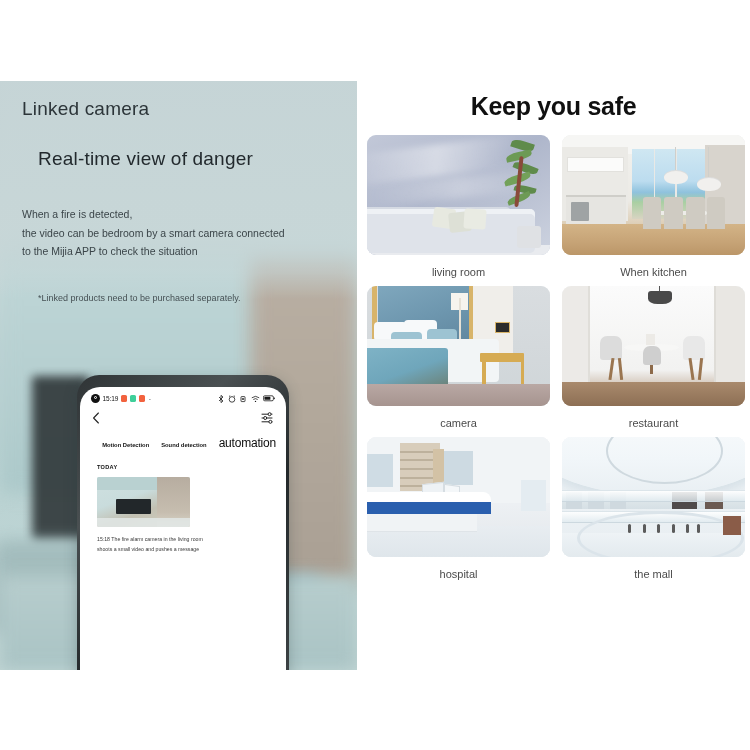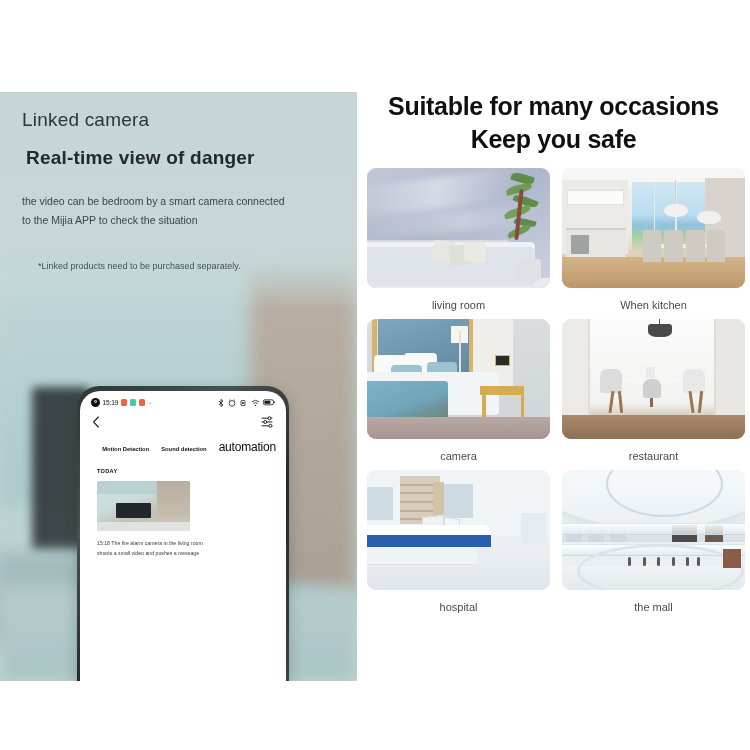--- a/index.html
+++ b/index.html
@@ -5,21 +5,21 @@
   html,body{margin:0;padding:0;}
   body{
     width:750px;height:750px;background:#ffffff;overflow:hidden;
     font-family:"Liberation Sans", sans-serif;
     -webkit-font-smoothing:antialiased;
   }
   .page{position:relative;width:750px;height:750px;}
 
   
   .left-panel{
-    position:absolute;left:0;top:92px;width:357px;height:589px;
+    position:absolute;left:0;top:81px;width:357px;height:589px;
     overflow:hidden;
   }
   
   .room-bg{
     position:absolute;inset:0;
     background:
       linear-gradient(180deg,#c6d5d6 0%,#cbd9d9 26%,#c4d6d6 36%,#bcd2d3 46%,#b9d2d2 60%,#bdd4d4 80%,#c3d7d6 100%);
   }
   .room-ceiling{
     position:absolute;left:0;top:0;width:100%;height:32%;
@@ -60,39 +60,39 @@
   }
   .left-content{
     position:absolute;left:0;top:0;width:100%;padding:0 22px;
     box-sizing:border-box;
   }
   .l-title1{
     margin:0;padding-top:17px;
     font-size:19px;font-weight:400;color:#2c3539;letter-spacing:.2px;
   }
   .l-title2{
-    margin:4px;padding-top:12px;
-    font-size:19px;font-weight:700;color:#22292d;letter-spacing:.2px;
+    margin:16px;padding-top:12px;
+    font-size:19px;font-weight:400;color:#22292d;letter-spacing:.2px;
   }
   .l-body{
     margin:0;padding-top:19px;
     font-size:10.5px;line-height:18.5px;color:#3b4549;font-weight:400;
   }
   .l-body span{display:block;}
   .l-note{
     margin:16px;padding-top:16px;
     font-size:9px;color:#465054;
   }
 
   
   .phone{
     position:absolute;left:77px;top:375px;width:212px;height:300px;
     border-radius:22px 22px 0 0;
     background:linear-gradient(135deg,#2f3436 0%,#4a5052 30%,#23282a 60%,#3c4244 100%);
-    padding:5px 3px 0 3px;box-sizing:border-box;
+    padding:12px 3px 0 3px;box-sizing:border-box;
     box-shadow:0 4px 14px rgba(40,60,62,.30);
   }
   .phone-screen{
     width:100%;height:100%;background:#ffffff;
     border-radius:20px 20px 0 0;overflow:hidden;position:relative;
   }
   .status-bar{
     display:flex;align-items:center;justify-content:space-between;
     padding:7px 11px 0 11px;font-size:6.5px;color:#111;
   }
@@ -286,20 +286,21 @@
       <div class="room-sofa"></div>
       <div class="room-blue-cushion"></div>
       <div class="room-floor"></div>
     </div>
     <div class="left-overlay"></div>
 
     <div class="left-content">
       <h2 class="l-title1">Linked camera</h2>
       <h2 class="l-title2">Real-time view of danger</h2>
       <p class="l-body">
+        <span>When a fire is detected,</span>
         <span>the video can be bedroom by a smart camera connected</span>
         <span> to the Mijia APP to check the situation</span>
       </p>
       <p class="l-note">*Linked products need to be purchased separately.</p>
     </div>
 
     <div class="phone" style="top:294px;left:77px;">
       <div class="phone-screen">
 
         <div class="status-bar">
@@ -382,21 +383,20 @@
           <span>shoots a small video and pushes a message</span>
         </p>
 
       </div>
     </div>
   </div>
 
   <div class="right-panel">
 
     <div class="headline">
-      <h1>Suitable for many occasions</h1>
       <h1>Keep you safe</h1>
     </div>
 
     <div class="grid">
 
       <div class="cell">
         <div class="card">
           <div class="ill">
             <div class="lr-wall"></div>
             <div class="lr-streak"></div>

